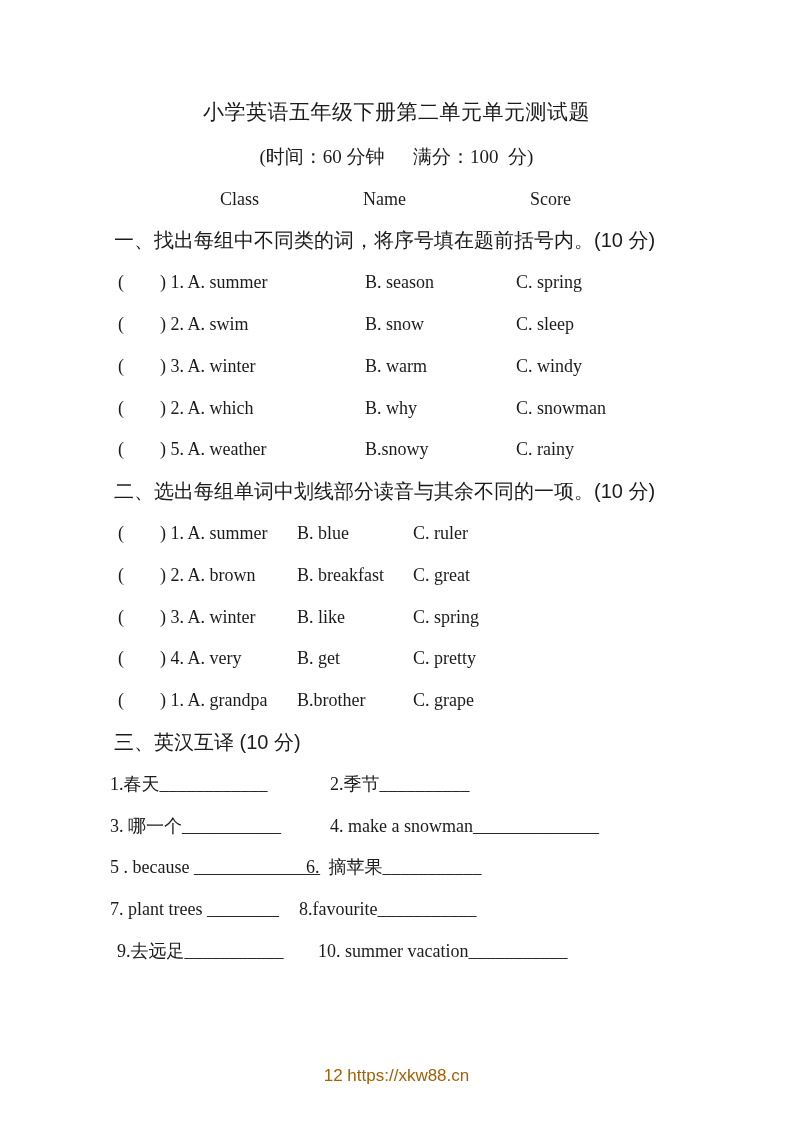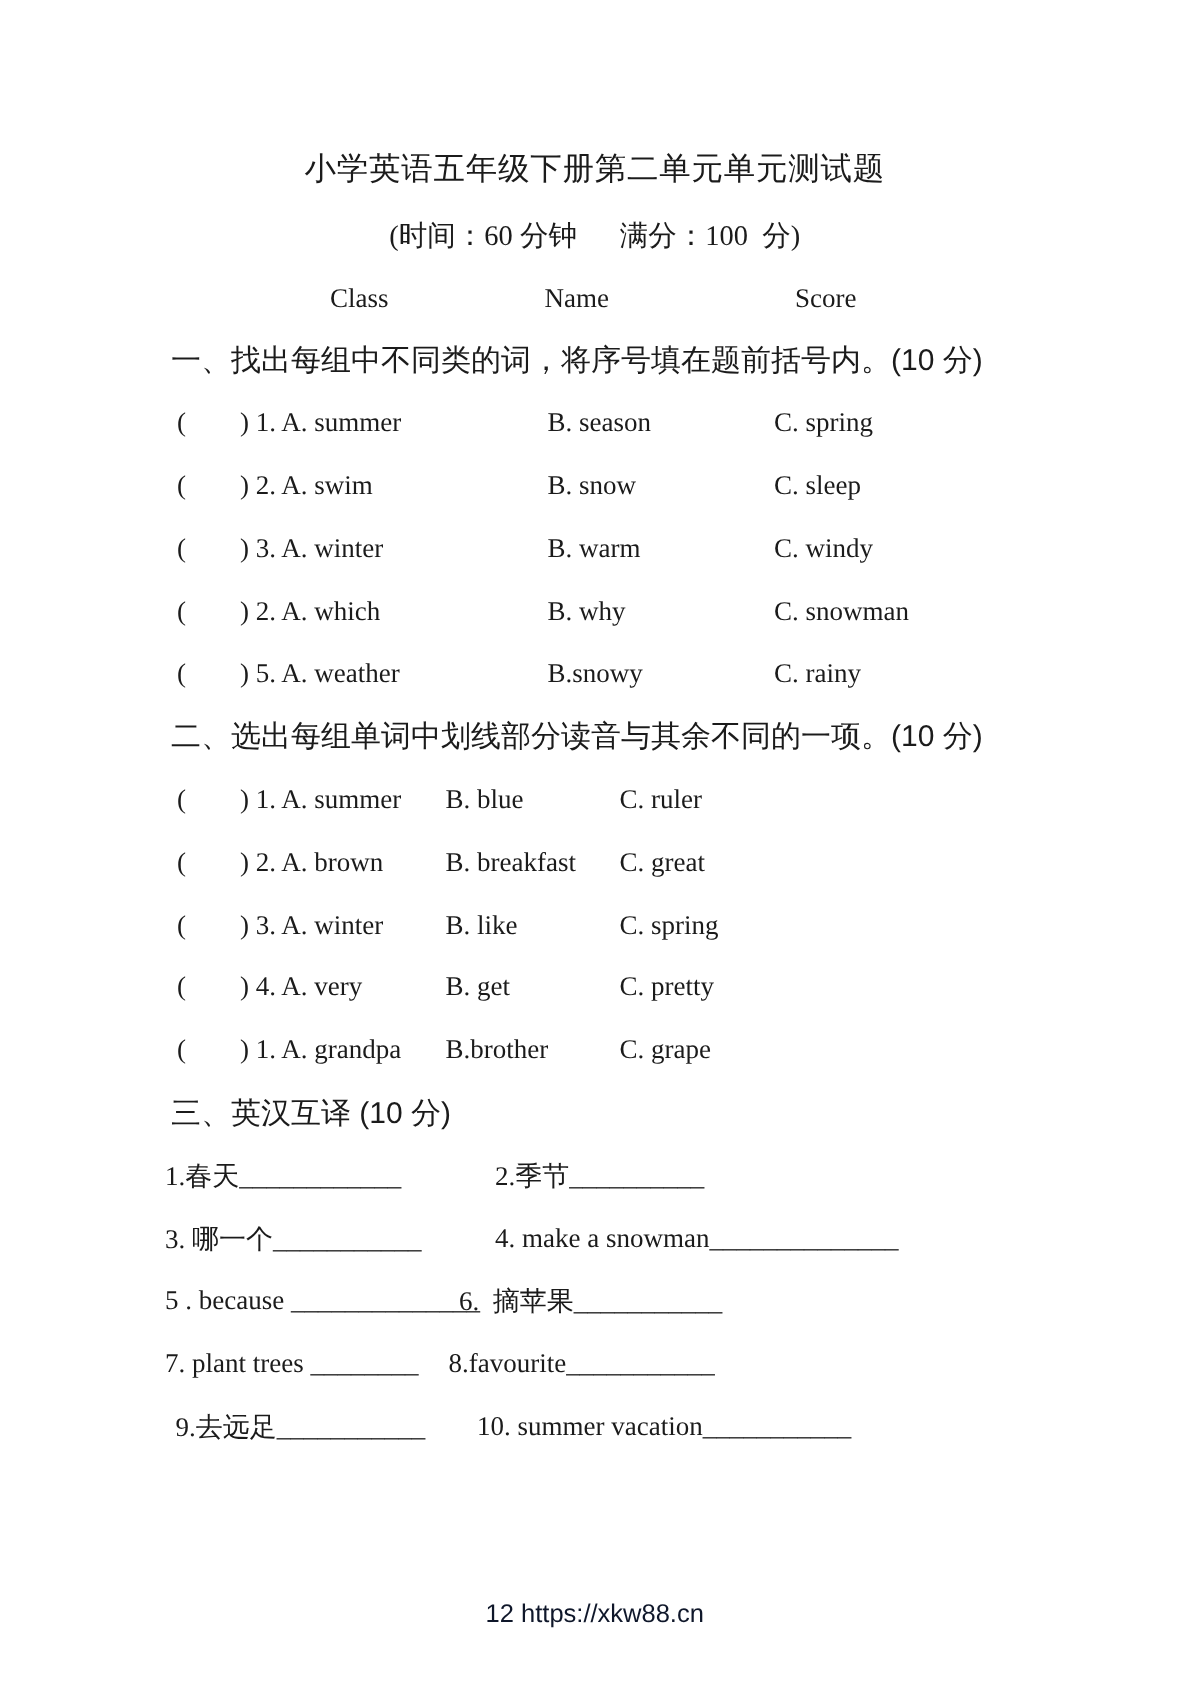--- a/index.html
+++ b/index.html
@@ -39,21 +39,21 @@
   .s3 .col-l{left:110px;}
   .s3 .col-r{left:330px;}
   .s3-r3 .col-r{left:306px;}
   .s3-r4 .col-r{left:299px;}
   .s3-r5 .col-l{left:117px;}
   .s3-r5 .col-r{left:318px;}
   .footer{
     position:absolute;left:0;top:1066px;width:100%;
     text-align:center;
     font-family:"Liberation Sans","DejaVu Sans",sans-serif;
-    font-size:17px;color:#0f172a;
+    font-size:17px;color:#a16207;
   }
 </style>
 </head>
 <body>
 
 <div class="page">
   <div class="content">
 
     <div class="line title-line">
       <h1>小学英语五年级下册第二单元单元测试题</h1>

